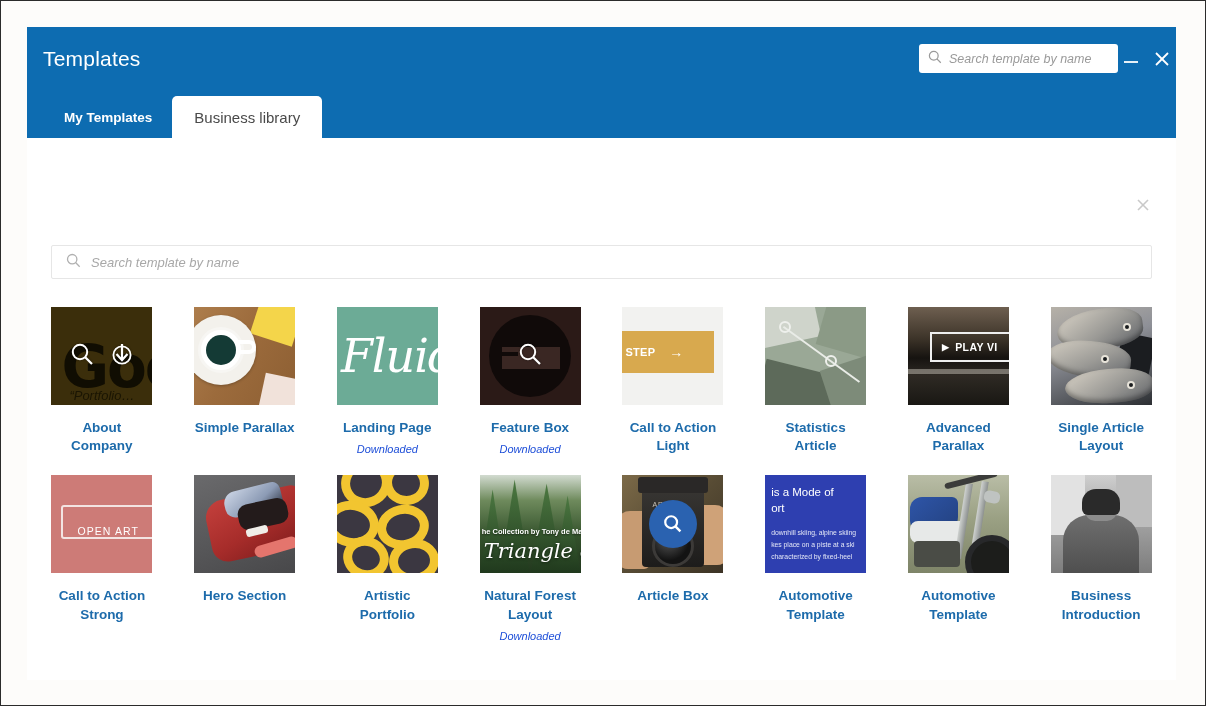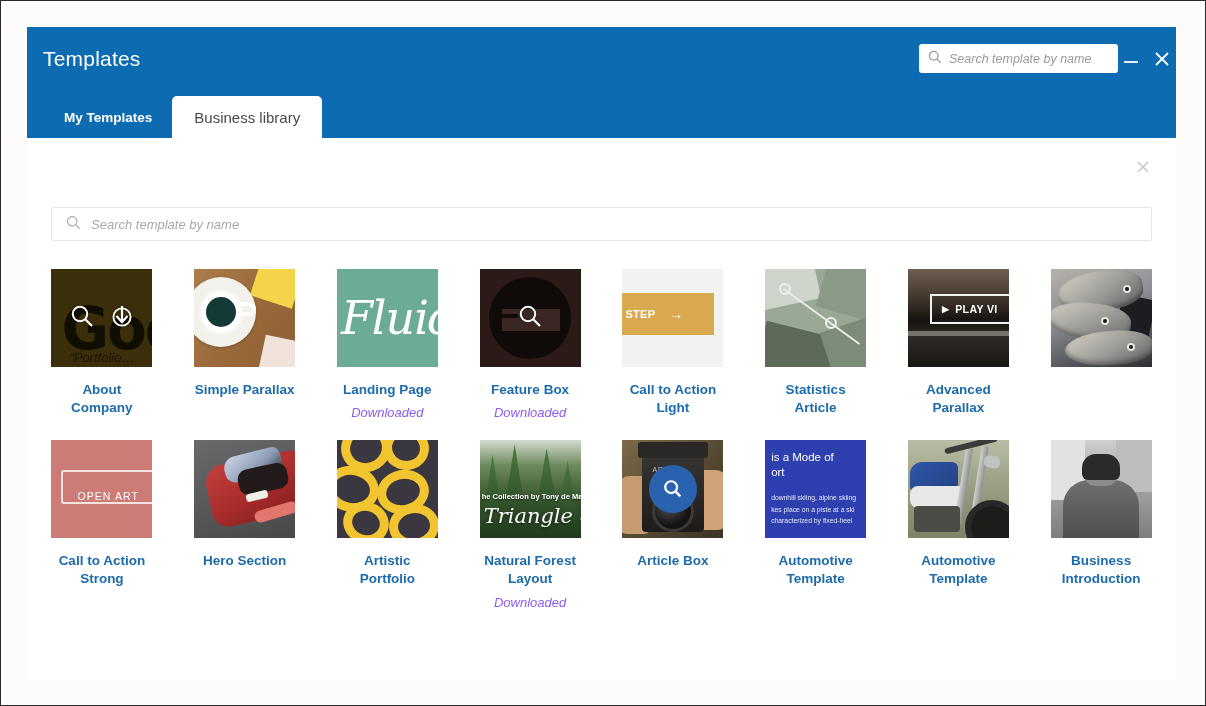--- a/index.html
+++ b/index.html
@@ -21,20 +21,21 @@
   #modal {
     position: absolute;
     left: 26px;
     top: 26px;
     width: 1149px;
     height: 653px;
     background: #ffffff;
     display: flex;
     flex-direction: column;
     box-shadow: 0 0 0 0 rgba(0,0,0,0);
+    gap: 38px;
   }
 
   
   #modal-header {
     background: #0d6cb1;
     height: 111px;
     position: relative;
     flex: 0 0 auto;
   }
 
@@ -188,23 +189,23 @@
     margin-top: 14px;
     font-size: 13.5px;
     font-weight: bold;
     color: #1d6bab;
     text-align: center;
     line-height: 1.35;
     max-width: 112px;
   }
   .card-status {
     margin-top: 6px;
-    font-size: 13px;
+    font-size: 11px;
     font-style: italic;
-    color: #8b5cf6;
+    color: #1d4ed8;
     text-align: center;
   }
 
   
   .ov-icons {
     position: absolute;
     inset: 0;
     display: flex;
     align-items: center;
     justify-content: center;
@@ -695,20 +696,21 @@
           <div class="art art-fish">
             <div class="dark"></div>
             <div class="f f1"></div>
               <div class="f f2"></div>
               <div class="f f3"></div>
             <div class="eye e1"></div>
               <div class="eye e2"></div>
               <div class="eye e3"></div>
           </div>
         </div>
+        <div class="card-title">Single Article Layout</div>
       </div>
 
       <div class="card">
         <div class="thumb">
           <div class="art art-cta-strong">
             <div class="btn">
               <span>OPEN ART</span>
             </div>
           </div>
         </div>

